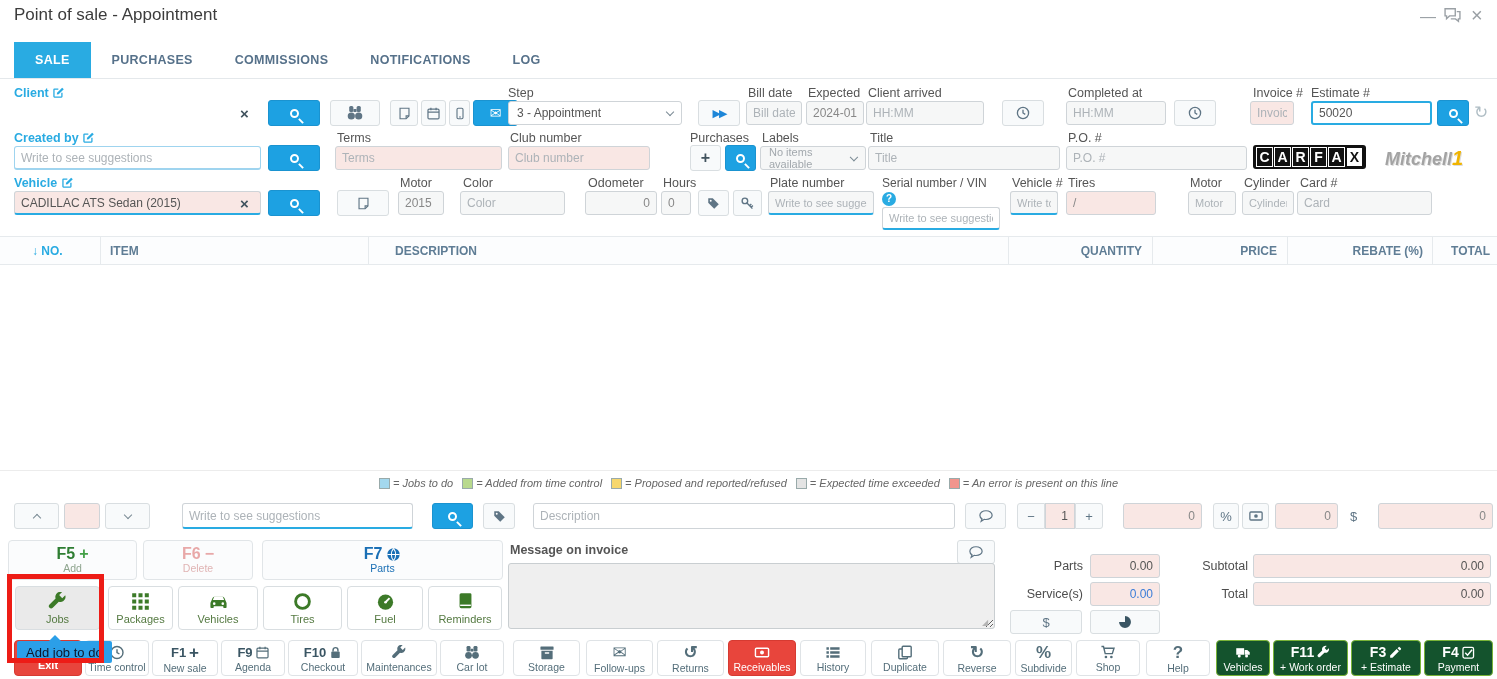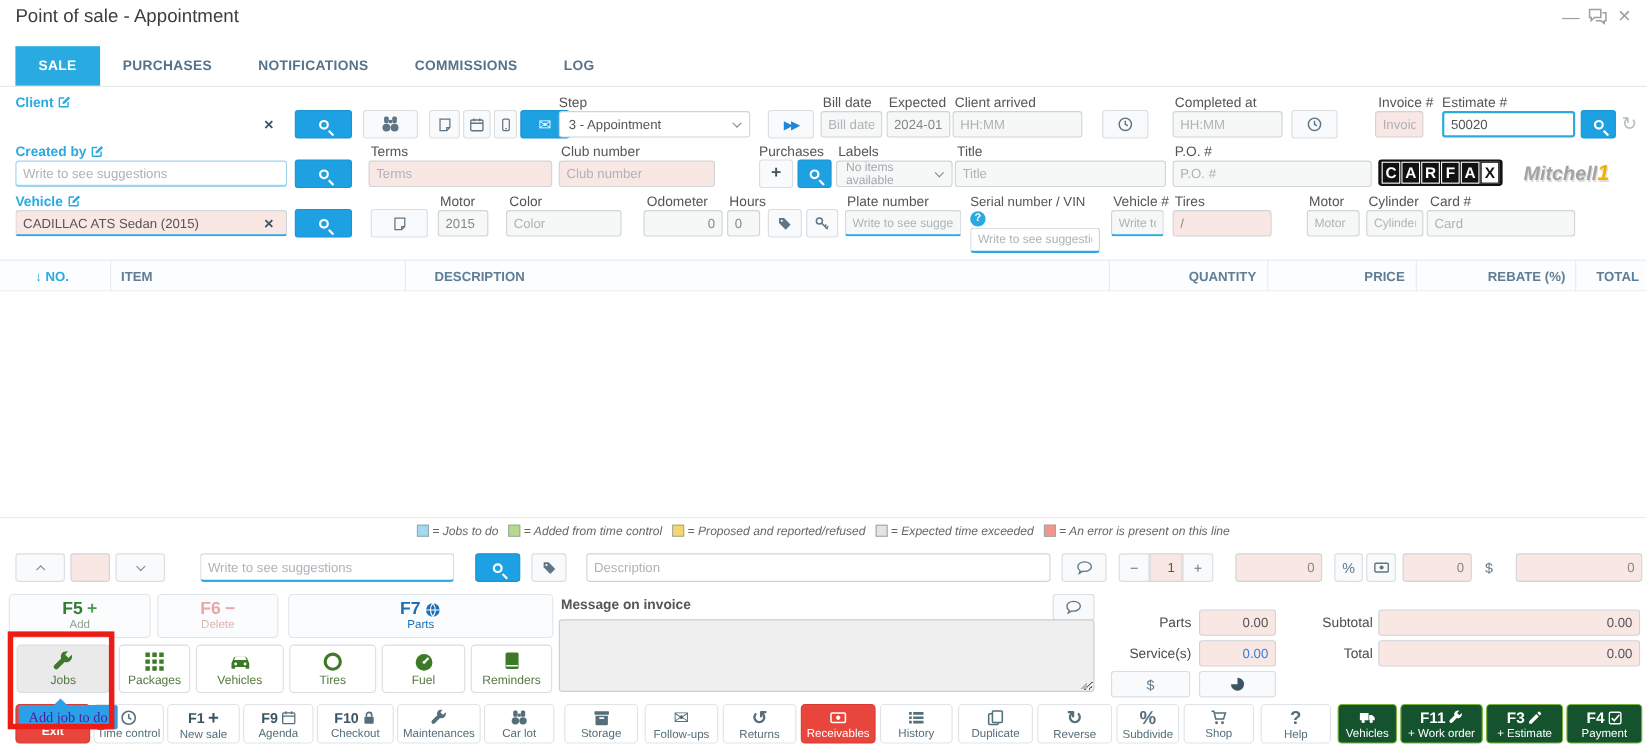--- a/index.html
+++ b/index.html
@@ -98,22 +98,22 @@
   .tbtn .key{font-weight:bold;font-size:13px;color:#3a5563;}
   .tbtn .k1{display:flex;align-items:center;gap:3px;}
   .tbtn.red{background:#e8453c;border-color:#d63a31;color:#fff;}
   .tbtn.green{background:#14532d;border-color:#79b438;color:#fff;}
   .tbtn.green .key{color:#fff;font-size:14px;}
   .tbtn.green .ic{fill:#fff;}
   .g{font-size:17px;line-height:1;}
 
   
   .redbox{position:absolute;left:7px;top:574px;width:97px;height:89px;border:5px solid #ed1c16;z-index:50;pointer-events:none;}
-  .tooltip{position:absolute;left:17px;top:641px;height:22px;background:#2b9fe8;color:#4c1d95;z-index:40;
-           font-size:13px;display:flex;align-items:center;padding:0 9px;border-radius:2px;white-space:nowrap;font-family:Liberation Serif, serif;}
+  .tooltip{position:absolute;left:17px;top:641px;height:22px;background:#2b9fe8;color:#0f172a;z-index:40;
+           font-size:13px;display:flex;align-items:center;padding:0 9px;border-radius:2px;white-space:nowrap;}
   .tooltip:before{content:"";position:absolute;top:-6px;left:32px;border:6px solid transparent;border-bottom-color:#2b9fe8;border-top:none;}
 </style>
 </head>
 <body>
 
 <svg width="0" height="0" style="position:absolute">
   <symbol id="i-binoc" viewBox="0 0 16 16">
       <circle cx="4.3" cy="11" r="3.6"></circle>
       <circle cx="11.7" cy="11" r="3.6"></circle>
       <rect x="2.2" y="1" width="4.2" height="6" rx="1.5"></rect>
@@ -233,22 +233,22 @@
   <span class="winctl" style="left:1443px;top:7px">
       <svg class="ic" style="width:19px;height:17px">
         <use href="#i-chat"></use>
       </svg>
     </span>
   <span class="winctl" style="left:1471px;top:4px;font-size:20px">×</span>
 
   <div class="tabs">
     <div class="tab active">SALE</div>
     <div class="tab">PURCHASES</div>
+    <div class="tab">COMMISSIONS</div>
     <div class="tab">NOTIFICATIONS</div>
-    <div class="tab">COMMISSIONS</div>
     <div class="tab">LOG</div>
   </div>
   <div class="tabline"></div>
 
   <div class="lbl blue" style="left:14px;top:86px"><span>Client</span>
     <svg class="ic" style="width:13px;height:13px;display:inline-block;vertical-align:-2px;color:#29abe2">
         <use href="#i-editsq"></use>
       </svg></div>
   <span class="clear" style="left:240px;top:106px">×</span>
   <div class="btn primary" style="left:268px;top:100px;width:52px">

